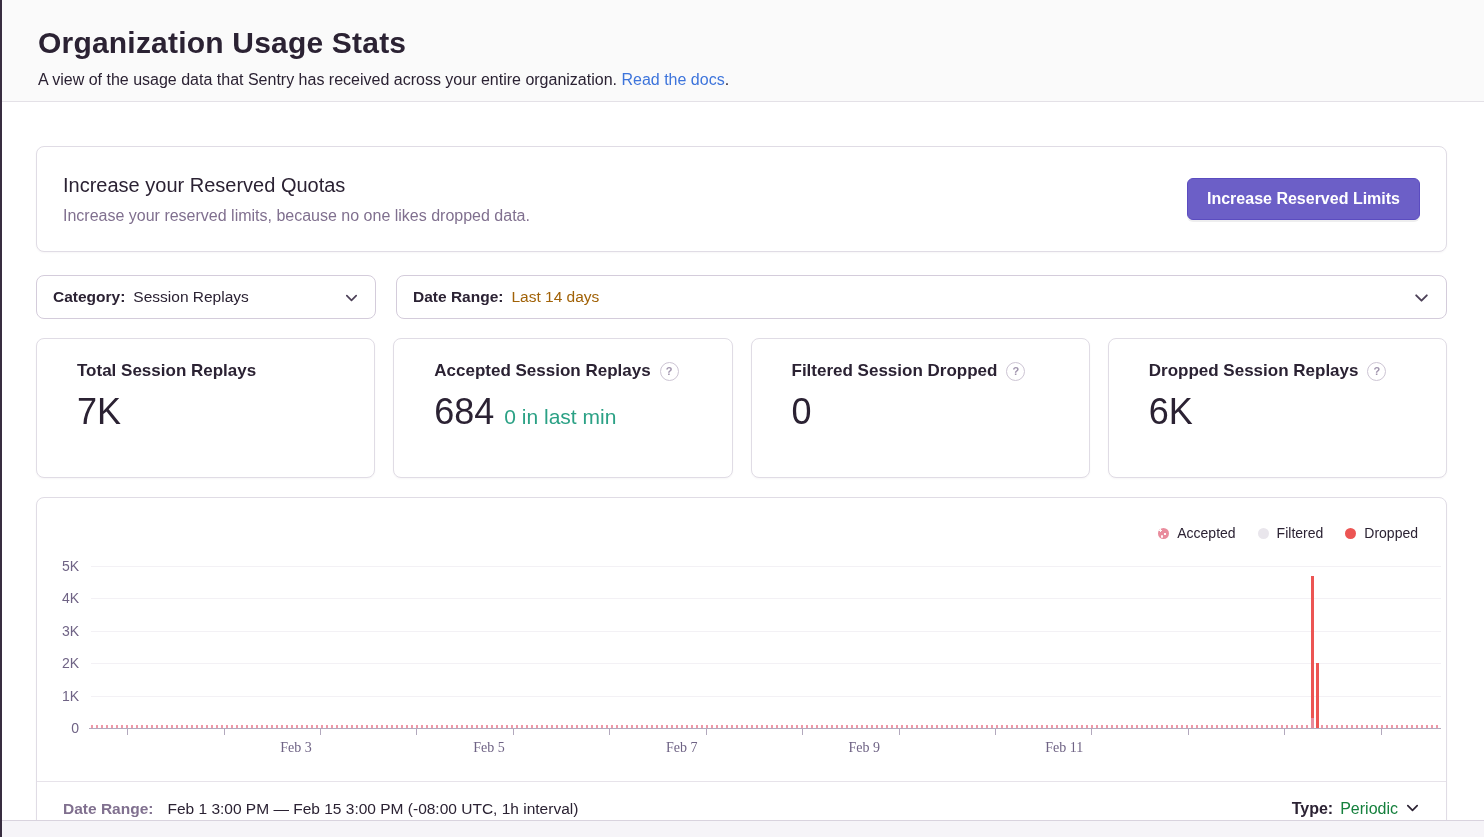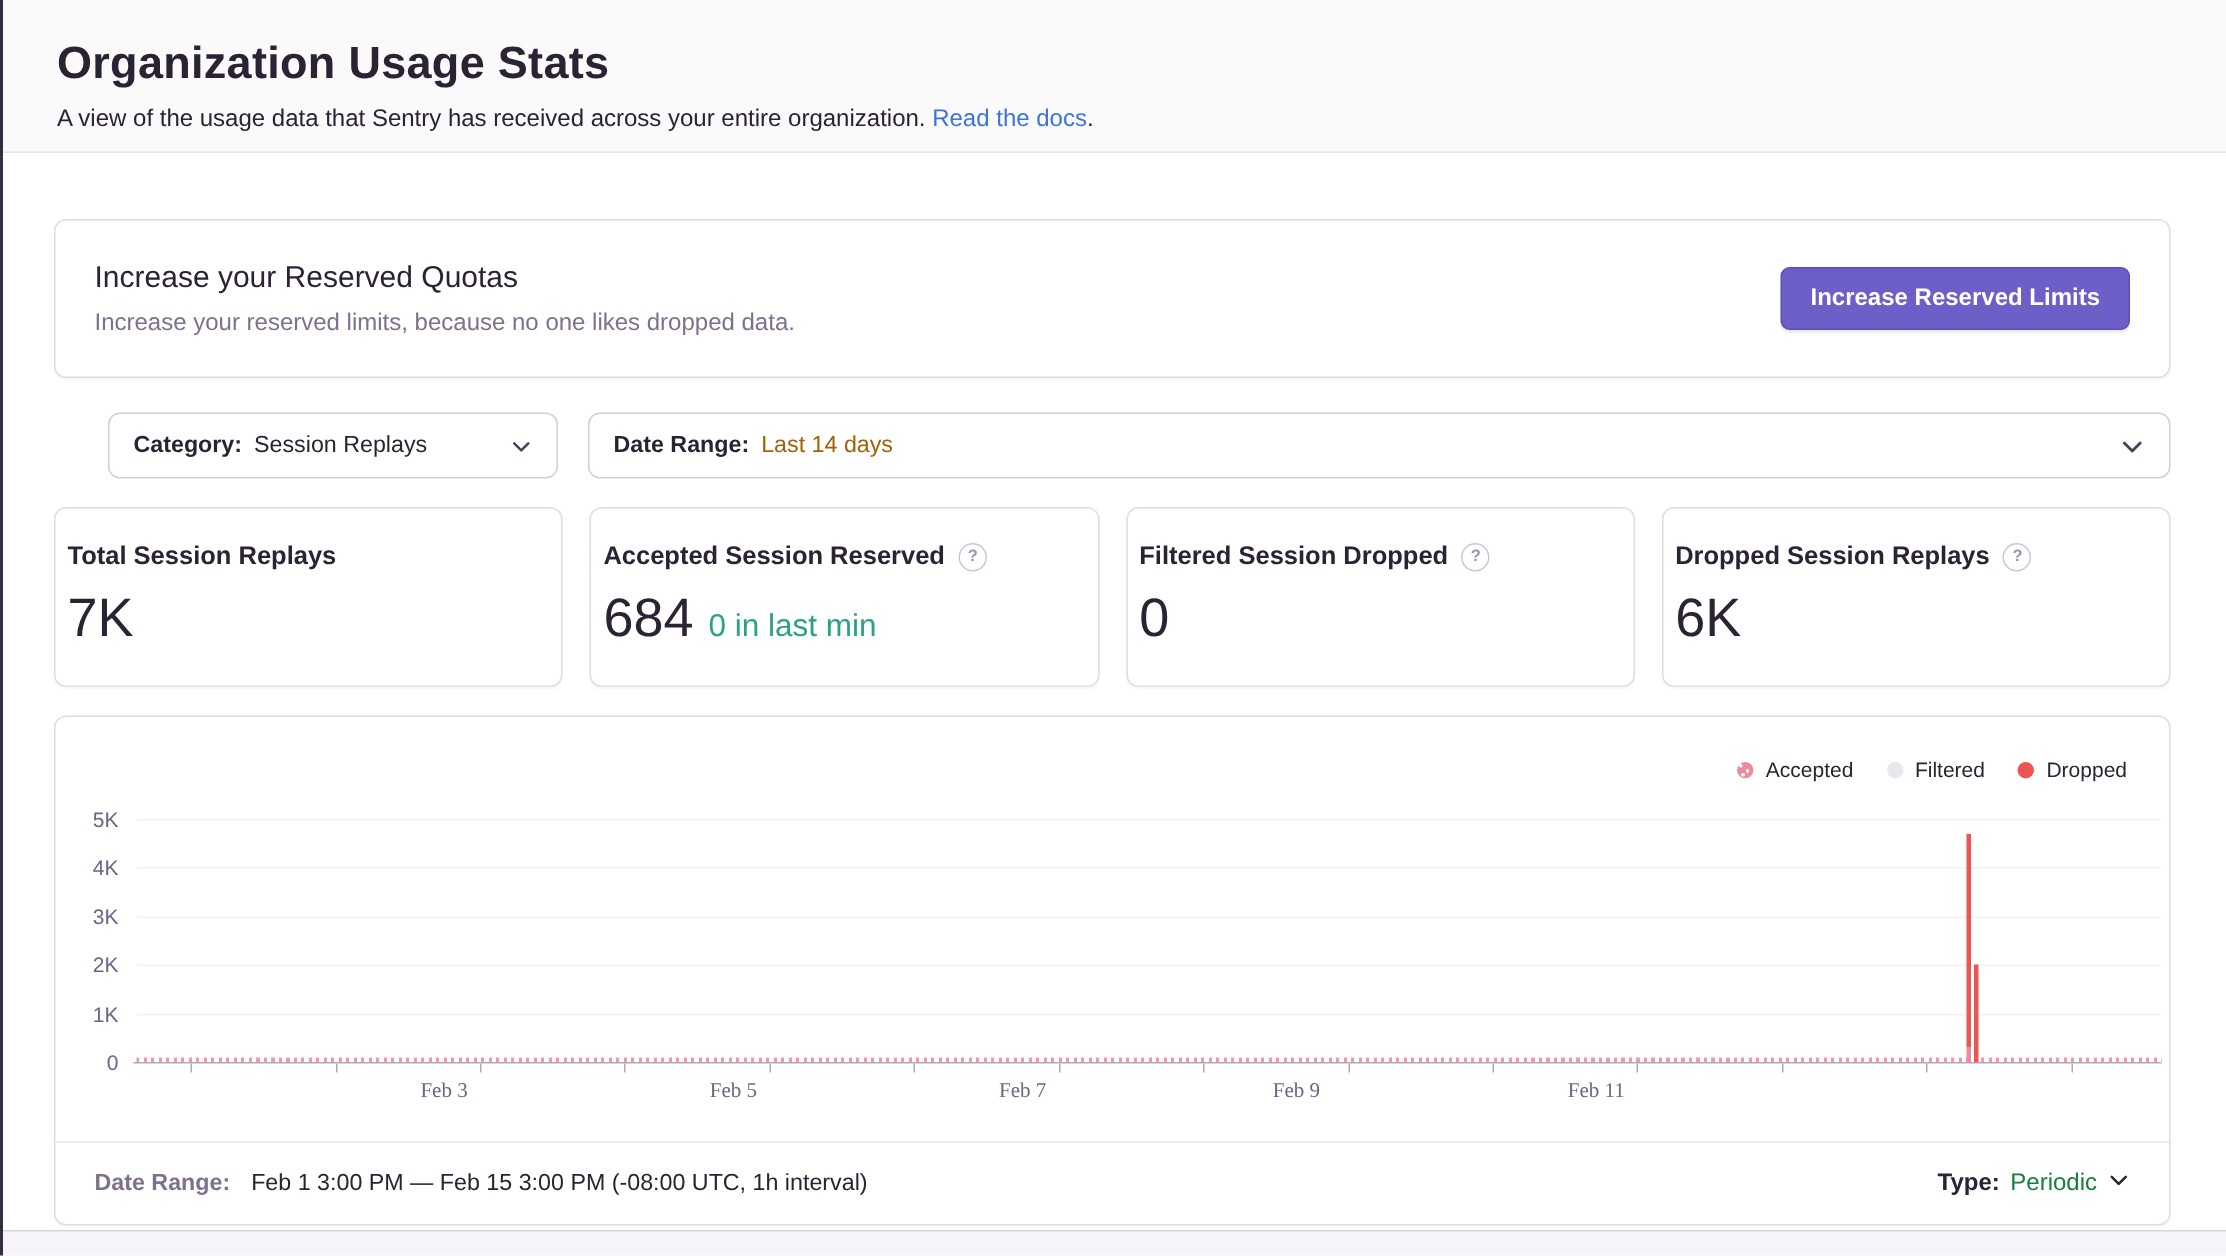--- a/index.html
+++ b/index.html
@@ -36,25 +36,25 @@
   .filter-row { display:flex; gap:20px; margin-top:23px; }
   .select {
     height:44px; border:1px solid #d4ccdb; border-radius:8px; background:#fff;
     display:flex; align-items:center; padding:0 16px; font-size:15.5px; cursor:pointer;
   }
   .select .lbl { font-weight:700; color:#2b2233; margin-right:8px; white-space:nowrap; }
   .select .val { color:#2b2233; white-space:nowrap; }
   .select .val.muted { color:#a16207; }
   .select .spacer { flex:1; }
   .select .chev { color:#4d4158; display:flex; margin-left:12px; }
-  .select-category { width:300px;margin-left:36px; }
+  .select-category { width:340px; }
   .select-daterange { flex:1; }
   
   .stats-row { display:flex; gap:18px; margin-top:19px; }
-  .stat-card { flex:1; height:120px; padding:22px 8px; }
+  .stat-card { flex:1; height:140px; padding:22px 40px; }
   .stat-title { display:flex; align-items:center; gap:9px; font-size:17px; font-weight:700; color:#2b2233; }
   .help-icon {
     width:19px; height:19px; border:1.5px solid #cdc5d4; border-radius:50%;
     color:#a094ad; font-size:11px; font-weight:700; display:inline-flex;
     align-items:center; justify-content:center; cursor:default; flex:0 0 auto;
   }
   .stat-value-row { display:flex; align-items:baseline; gap:10px; margin-top:13px; }
   .stat-value { font-size:36px; font-weight:400; color:#2b2233; line-height:1; }
   .stat-sub { font-size:21px; color:#2ba185; }
   
@@ -134,21 +134,21 @@
     <section class="card stat-card">
       <div class="stat-title">
         <span>Total Session Replays</span>
       </div>
       <div class="stat-value-row">
         <span class="stat-value">7K</span>
       </div>
     </section>
     <section class="card stat-card">
       <div class="stat-title">
-        <span>Accepted Session Reserved</span>
+        <span>Accepted Session Replays</span>
         <span class="help-icon">?</span>
       </div>
       <div class="stat-value-row">
         <span class="stat-value">684</span>
         <span class="stat-sub">0 in last min</span>
       </div>
     </section>
     <section class="card stat-card">
       <div class="stat-title">
         <span>Filtered Session Dropped</span>

